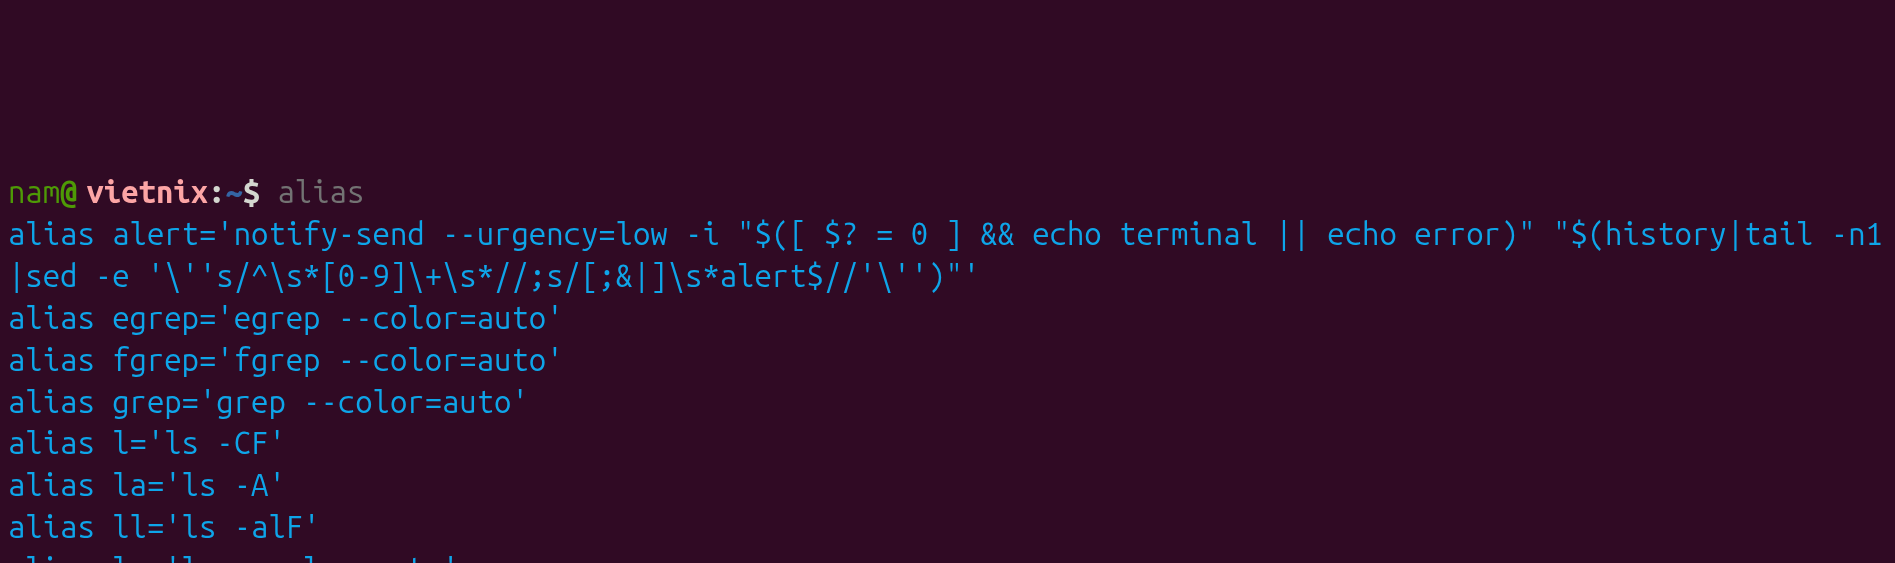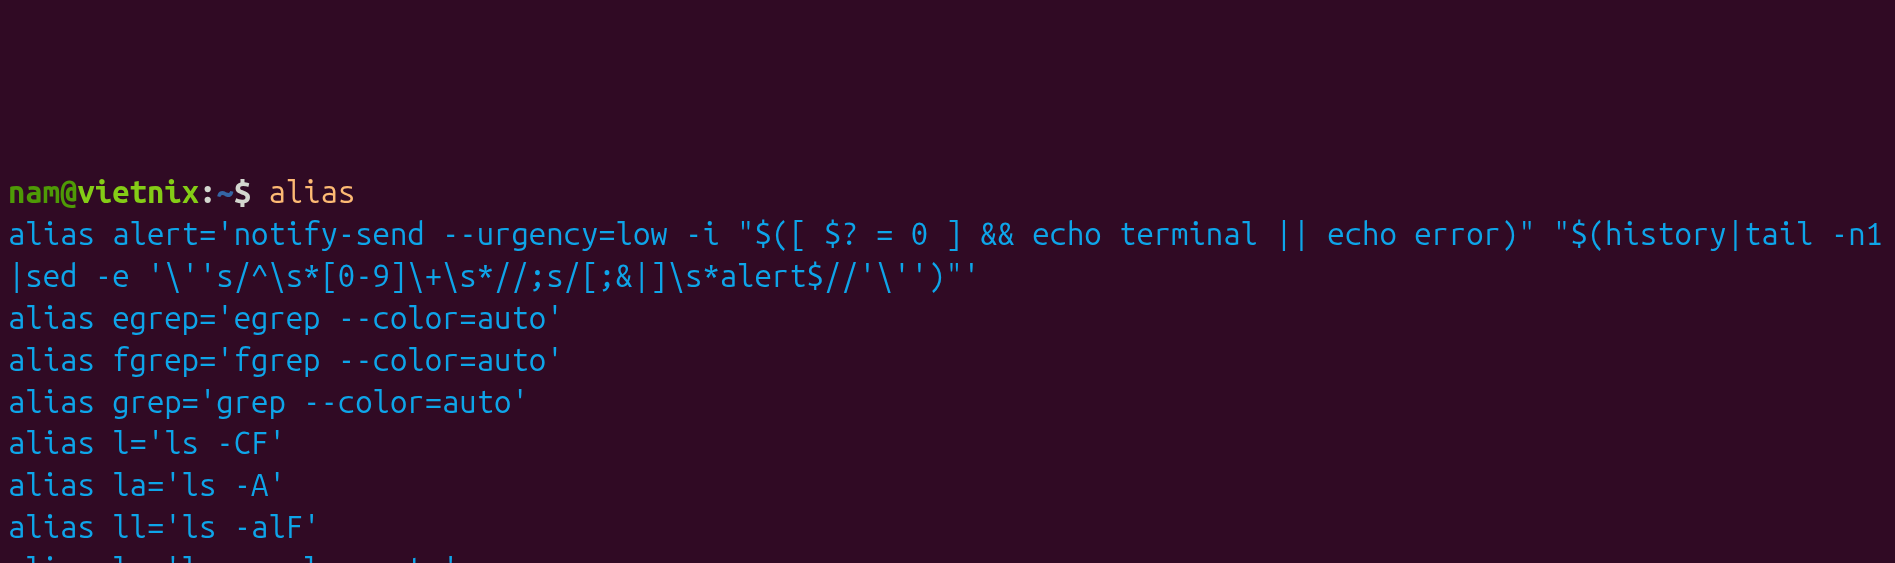--- a/index.html
+++ b/index.html
@@ -15,44 +15,45 @@
       line-height: 1.35;
       padding: 4px 8px;
       white-space: pre-wrap;
       word-break: break-all;
       width: 1895px;
       height: 563px;
       overflow: hidden;
     }
     .prompt-user {
       color: #4e9a06;
-      font-weight: bold;
+      font-weight: normal;
     }
     .prompt-at {
       color: #4e9a06;
       font-weight: bold;
     }
     .prompt-host {
-      color: #84cc16;
+      color: #fca5a5;
       font-weight: bold;
+      margin-left: 9px;
     }
     .prompt-colon {
       color: #d3d7cf;
       font-weight: bold;
     }
     .prompt-path {
       color: #3465a4;
       font-weight: bold;
     }
     .prompt-dollar {
       color: #d3d7cf;
       font-weight: bold;
     }
     .command {
-      color: #fdba74;
+      color: #737373;
     }
     .output-line {
       color: #0ea5e9;
     }
     .terminal-line {
       display: block;
     }
   </style>
 </head>
 <body>

